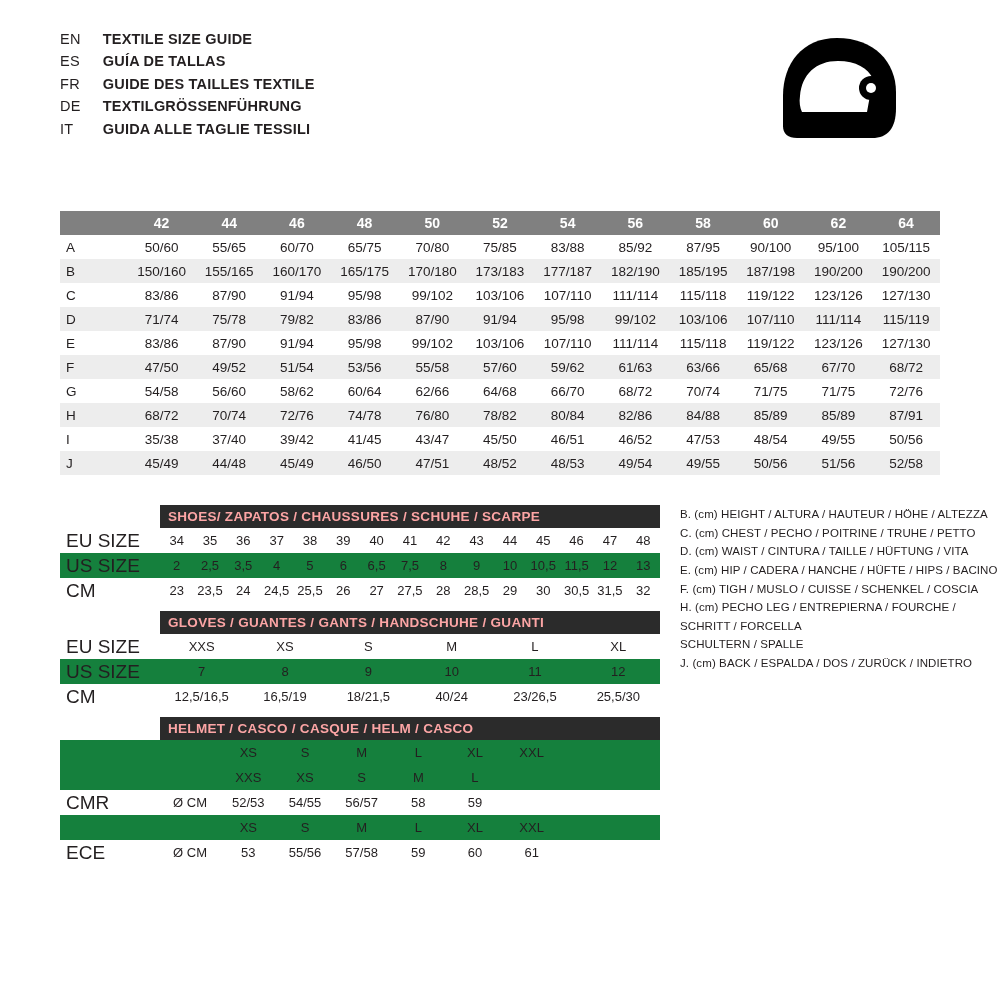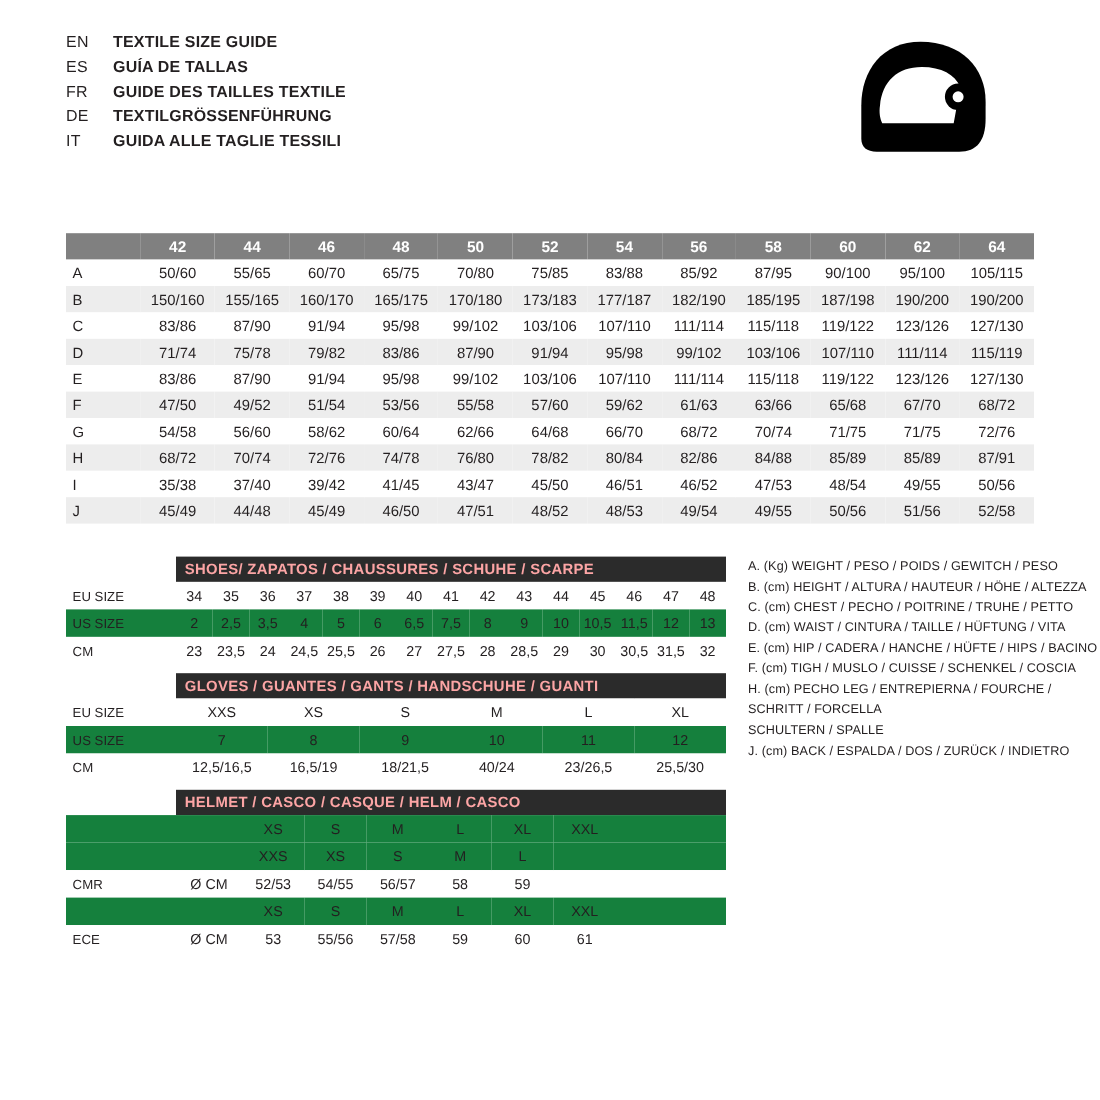--- a/index.html
+++ b/index.html
@@ -122,21 +122,21 @@
   .sub-table td {
     padding: 0;
     height: 25px;
     text-align: center;
     white-space: nowrap;
   }
   .sub-table td.lbl {
     text-align: left;
     padding-left: 6px;
     width: 100px;
-    font-size: 12px;
+    font-size: 19px;
   }
   .row-white td { background: #ffffff; }
   .row-grey td { background: #15803d; }
 
   .spacer-8 { height: 8px; }
 
   
   .legend {
     width: 320px;
     padding-left: 20px;
@@ -566,21 +566,20 @@
             <td>60</td>
             <td>61</td>
             <td></td>
           </tr>
         </tbody>
       </table>
 
     </div>
 
     <div class="legend">
-      <div>A. (Kg) WEIGHT / PESO / POIDS / GEWITCH / PESO</div>
       <div>B. (cm) HEIGHT / ALTURA / HAUTEUR / HÖHE / ALTEZZA</div>
       <div>C. (cm) CHEST / PECHO / POITRINE / TRUHE / PETTO</div>
       <div>D. (cm) WAIST / CINTURA / TAILLE / HÜFTUNG / VITA</div>
       <div>E. (cm) HIP / CADERA / HANCHE / HÜFTE / HIPS / BACINO</div>
       <div>F. (cm) TIGH / MUSLO / CUISSE / SCHENKEL / COSCIA</div>
       <div>H. (cm) PECHO LEG / ENTREPIERNA / FOURCHE /</div>
       <div class="indent">SCHRITT / FORCELLA</div>
       <div class="indent">SCHULTERN / SPALLE</div>
       <div>J. (cm) BACK / ESPALDA / DOS / ZURÜCK / INDIETRO</div>
     </div>

